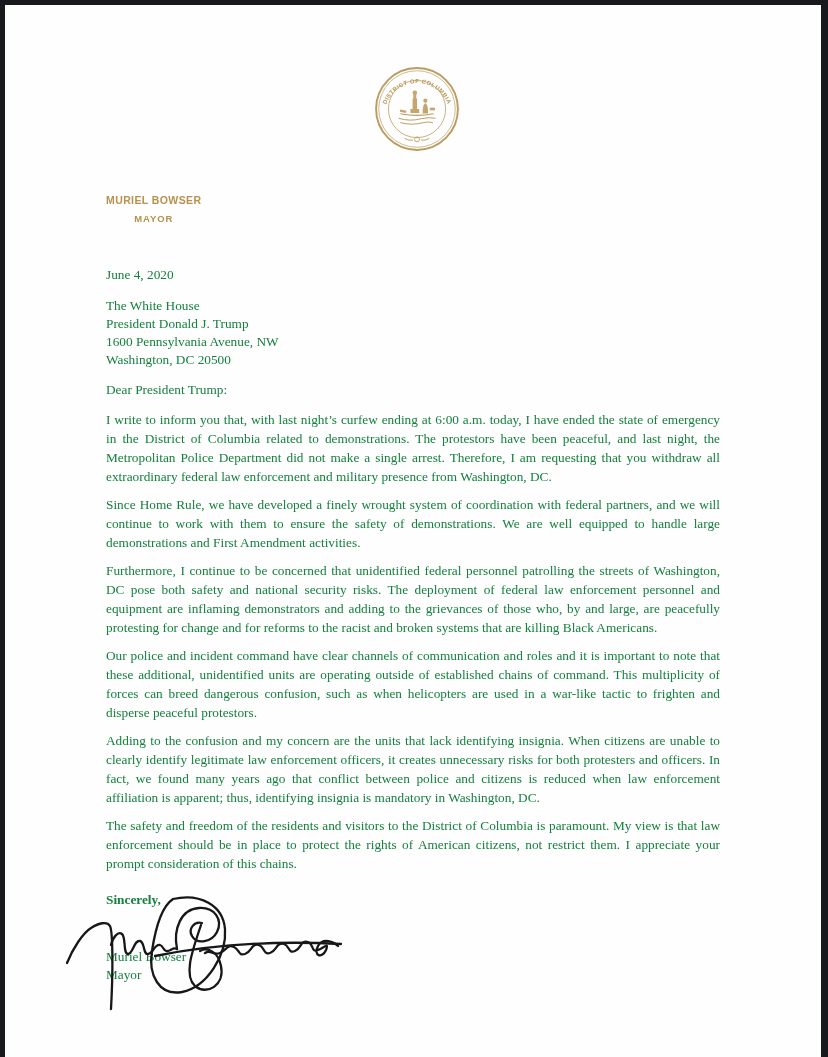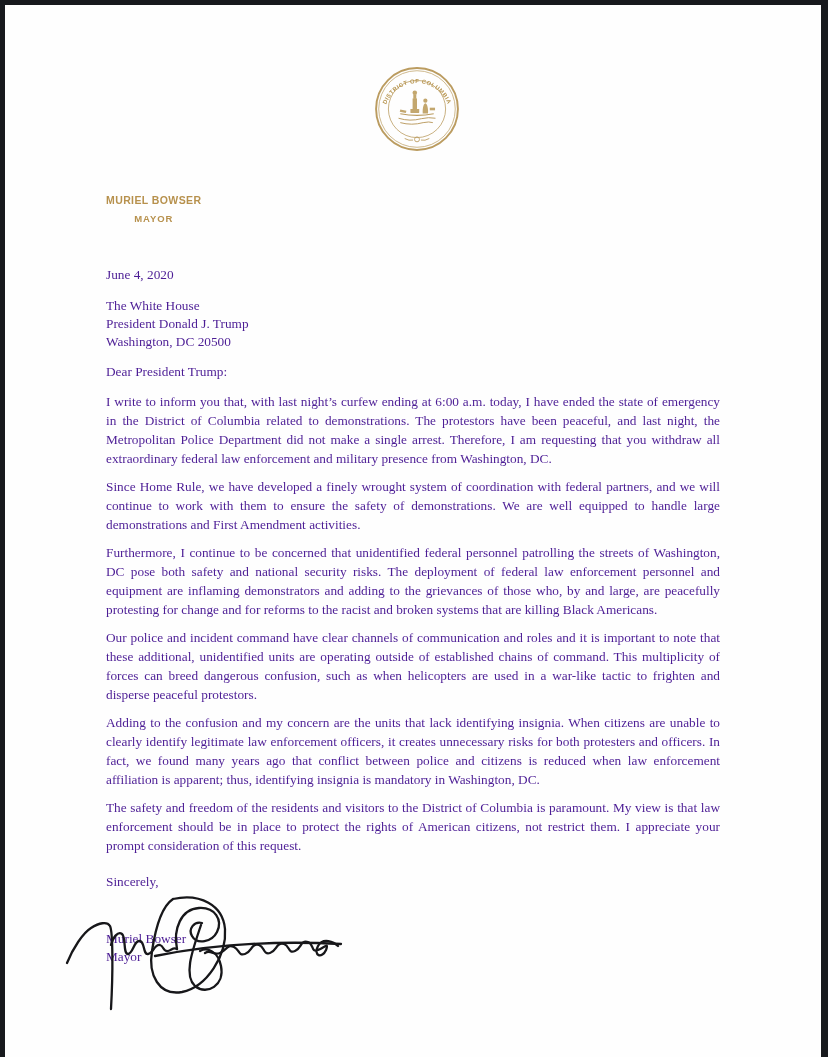--- a/index.html
+++ b/index.html
@@ -33,29 +33,29 @@
     font-family: "Liberation Sans", "DejaVu Sans", sans-serif;
     font-weight: bold;
   }
   #letterhead .name  { font-size: 10.5px; letter-spacing: 0.4px; line-height: 12px; }
   #letterhead .title { font-size: 9.5px;  letter-spacing: 0.9px; line-height: 11px; margin-top: 7px; }
   
   #letter {
     position: absolute;
     left: 101px; top: 260px;
     width: 627px;
-    color: #4c1d95;
+    color: #15803d;
     font-size: 13.3px;
     line-height: 19px;
   }
   #letter .date        { margin: 0 0 13px 0; }
   #letter .addr        { line-height: 18px; margin: 0 0 11px 0; }
   #letter .salutation  { margin: 0 0 11px 0; }
   #letter p.para       { text-align: justify; margin: 0 13px 9px 0; }
-  #letter .closing     { margin: 17px 0 0 0; }
+  #letter .closing     { margin: 17px 0 0 0; font-weight: bold; }
   #letter .signer      { margin-top: 39px; line-height: 18px; }
   
   #signature {
     position: absolute;
     left: 50px; top: 888px;
     width: 300px; height: 135px;
     pointer-events: none;
   }
   #signature path {
     fill: none;
@@ -106,31 +106,32 @@
       <div class="name">MURIEL BOWSER</div>
       <div class="title">MAYOR</div>
     </div>
 
     <div id="letter">
       <div class="date">June 4, 2020</div>
 
       <div class="addr">
         <div>The White House</div>
         <div>President Donald J. Trump</div>
+        <div>1600 Pennsylvania Avenue, NW</div>
         <div>Washington, DC 20500</div>
       </div>
 
       <div class="salutation">Dear President Trump:</div>
 
       <p class="para">I write to inform you that, with last night’s curfew ending at 6:00 a.m. today, I have ended the state of emergency in the District of Columbia related to demonstrations. The protestors have been peaceful, and last night, the Metropolitan Police Department did not make a single arrest. Therefore, I am requesting that you withdraw all extraordinary federal law enforcement and military presence from Washington, DC.</p>
       <p class="para">Since Home Rule, we have developed a finely wrought system of coordination with federal partners, and we will continue to work with them to ensure the safety of demonstrations. We are well equipped to handle large demonstrations and First Amendment activities.</p>
       <p class="para">Furthermore, I continue to be concerned that unidentified federal personnel patrolling the streets of Washington, DC pose both safety and national security risks. The deployment of federal law enforcement personnel and equipment are inflaming demonstrators and adding to the grievances of those who, by and large, are peacefully protesting for change and for reforms to the racist and broken systems that are killing Black Americans.</p>
       <p class="para">Our police and incident command have clear channels of communication and roles and it is important to note that these additional, unidentified units are operating outside of established chains of command. This multiplicity of forces can breed dangerous confusion, such as when helicopters are used in a war-like tactic to frighten and disperse peaceful protestors.</p>
       <p class="para">Adding to the confusion and my concern are the units that lack identifying insignia. When citizens are unable to clearly identify legitimate law enforcement officers, it creates unnecessary risks for both protesters and officers. In fact, we found many years ago that conflict between police and citizens is reduced when law enforcement affiliation is apparent; thus, identifying insignia is mandatory in Washington, DC.</p>
-      <p class="para">The safety and freedom of the residents and visitors to the District of Columbia is paramount. My view is that law enforcement should be in place to protect the rights of American citizens, not restrict them. I appreciate your prompt consideration of this request.</p>
+      <p class="para">The safety and freedom of the residents and visitors to the District of Columbia is paramount. My view is that law enforcement should be in place to protect the rights of American citizens, not restrict them. I appreciate your prompt consideration of this chains.</p>
 
       <div class="closing">Sincerely,</div>
 
       <div class="signer">
         <div>Muriel Bowser</div>
         <div>Mayor</div>
       </div>
     </div>
 
     <svg id="signature" viewBox="0 0 300 135" aria-hidden="true">

